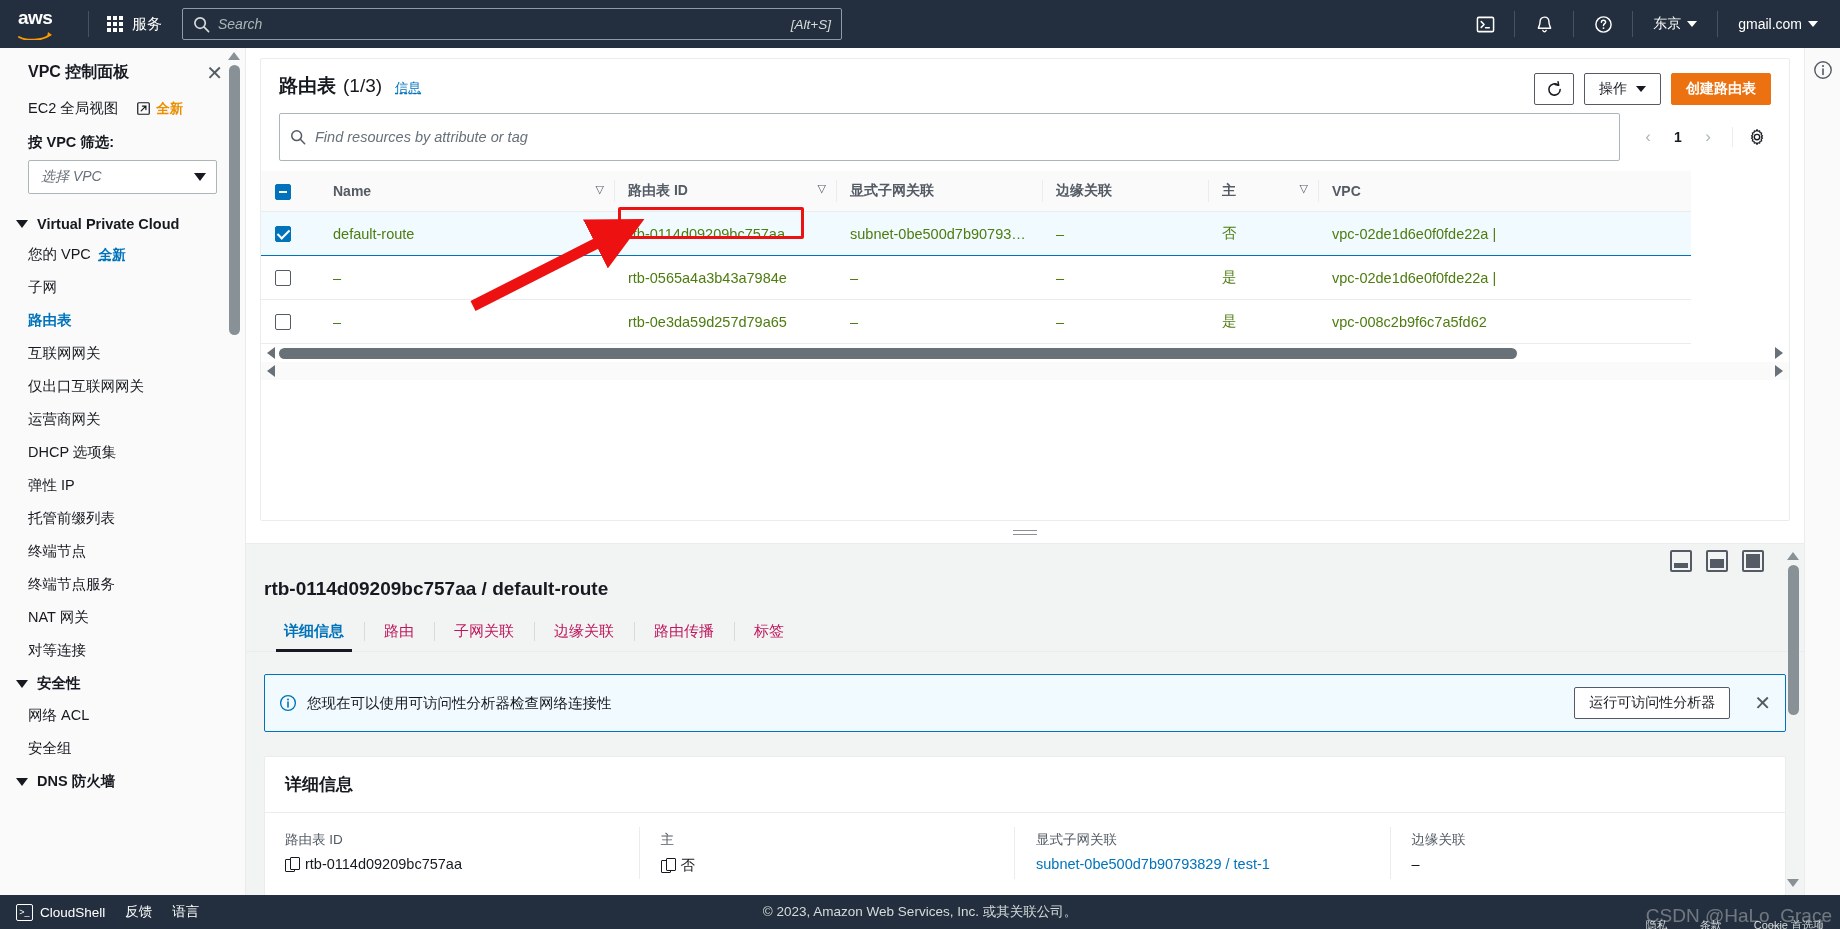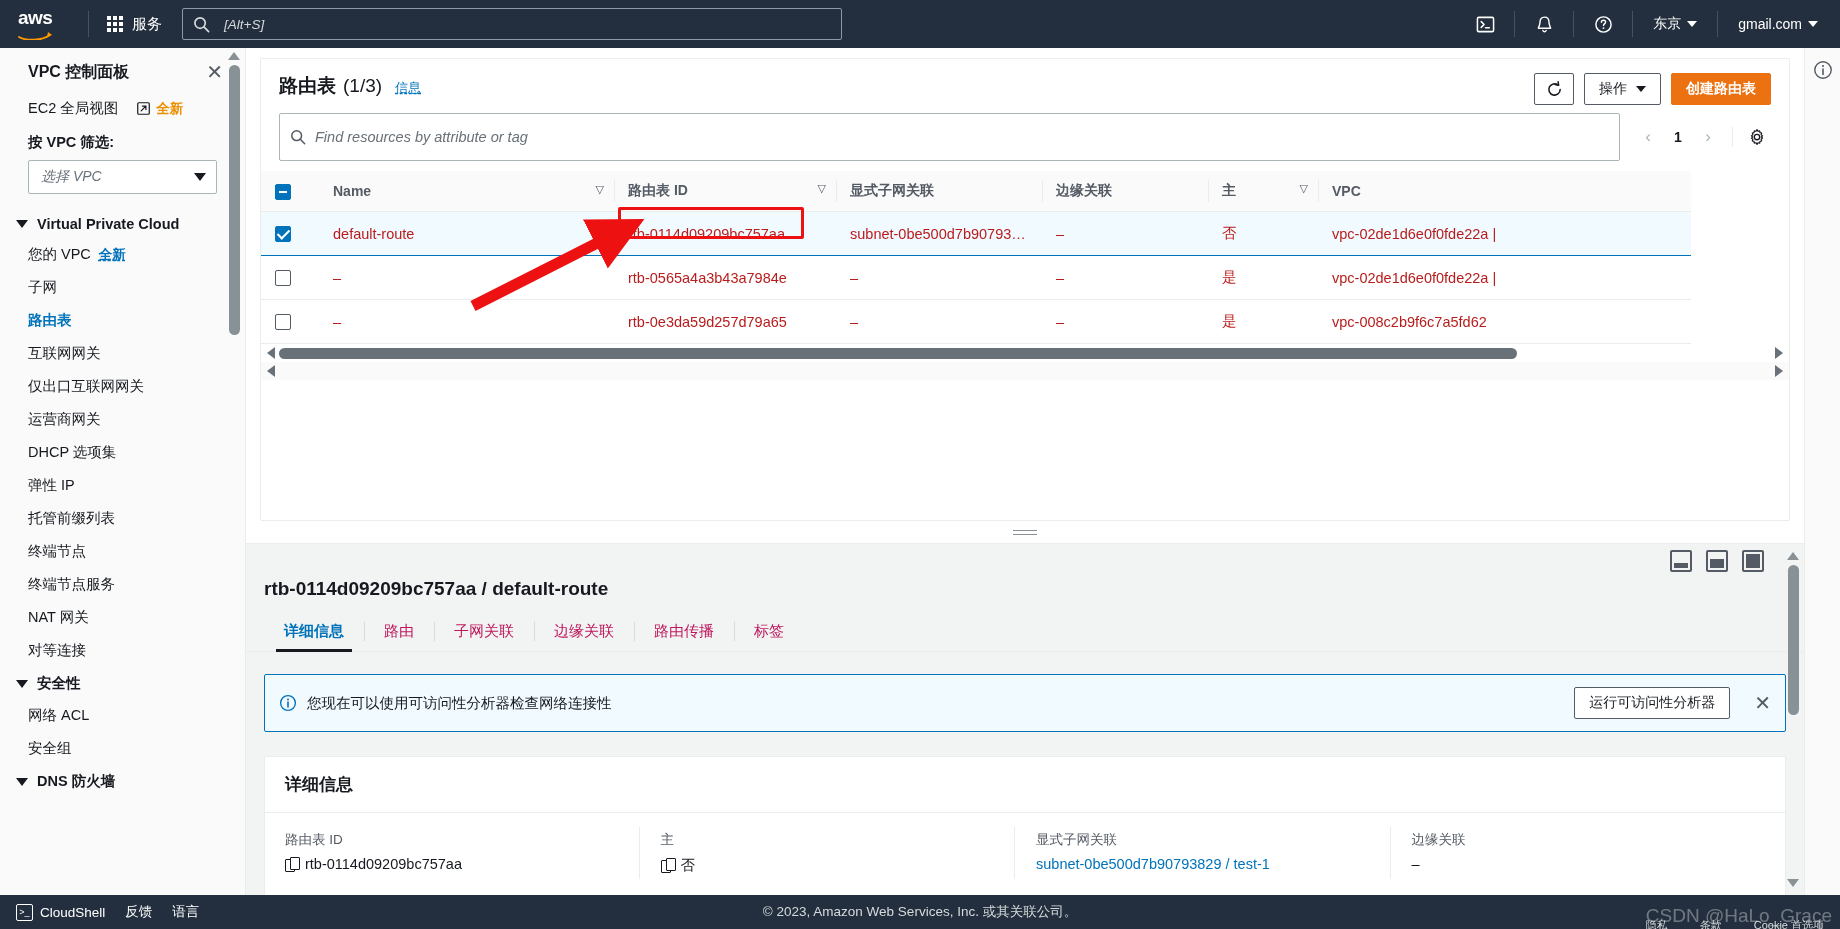--- a/index.html
+++ b/index.html
@@ -55,21 +55,21 @@
   .body { flex: 1; display: flex; min-height: 0; position: relative; background: #ffffff; }
 
   
   .sidebar {
     width: 246px; min-width: 246px; position: relative;
     background: #fafafa; border-right: 1px solid #e9ebed;
     overflow: hidden;
   }
   .sb-inner { padding: 14px 0 0 0; }
   .sb-head {
-    display: flex; align-items: flex-start; justify-content: space-between;
+    display: flex; align-items: center; justify-content: space-between;
     padding: 0 22px 0 28px; margin-bottom: 16px;
   }
   .sb-title { font-size: 16px; font-weight: 700; color: #16191f; }
   .sb-x { font-size: 20px; color: #545b64; cursor: pointer; line-height: 1; font-weight: 400; }
   .sb-row { padding: 0 18px 0 28px; margin-bottom: 15px; display: flex; align-items: center; gap: 6px; font-size: 14.5px; color: #16191f; }
   .ext-link { color: #16191f; display: inline-flex; align-items: center; gap: 19px; cursor: pointer; }
   .badge-new { color: #eb8f00; font-weight: 700; font-size: 13.5px; }
   .badge-new.link { color: #0073bb; text-decoration: underline; text-decoration-style: dashed; }
   .sb-label { padding: 0 28px; font-size: 14.5px; font-weight: 700; color: #16191f; margin-bottom: 8px; }
   .sb-select {
@@ -140,21 +140,21 @@
   
   .tbl-wrap { position: relative; overflow: hidden; }
   table.rt { width: 1430px; border-collapse: collapse; table-layout: fixed; }
   table.rt th {
     text-align: left; font-size: 14px; font-weight: 700; color: #545b64;
     padding: 11px 10px 11px 14px; border-bottom: 1px solid #eaeded;
     background: #fafafa; white-space: nowrap; position: relative;
   }
   table.rt th .thin { position: absolute; left: 0; top: 9px; bottom: 9px; width: 1px; background: #eaeded; }
   table.rt td {
-    font-size: 14.5px; color: #b91c1c; padding: 12px 10px 12px 14px;
+    font-size: 14.5px; color: #4d7c0f; padding: 12px 10px 12px 14px;
     border-bottom: 1px solid #eaeded; white-space: nowrap;
     overflow: hidden; text-overflow: ellipsis;
   }
   tr.sel td { background: #f1faff; }
   tr.sel td:first-child, tr.sel td { border-top: 1px solid #0073bb; border-bottom: 1px solid #0073bb; }
   .link-c { color: #0073bb; cursor: pointer; }
   .sortic { color: #545b64; font-size: 11px; margin-left: 4px; }
   .th-sort { float: right; }
   .cb {
     width: 16px; height: 16px; border: 1px solid #545b64; border-radius: 2px;
@@ -281,20 +281,21 @@
           <i></i>
           <i></i>
         </span>
       <span>服务</span>
     </div>
     <div class="searchwrap">
       <svg class="mag" width="17" height="17" viewBox="0 0 18 18">
         <circle cx="7.5" cy="7.5" r="5.5" stroke="#d5dbdb" stroke-width="1.8" fill="none"></circle>
         <line x1="11.6" y1="11.6" x2="16.5" y2="16.5" stroke="#d5dbdb" stroke-width="1.8" stroke-linecap="round"></line>
       </svg>
+      <input placeholder="Search" style="">
       <span class="alt-s">[Alt+S]</span>
     </div>
     <div class="spacer"></div>
 
     <div class="navicon">
       <svg width="19" height="19" viewBox="0 0 20 20">
         <rect x="1.5" y="2.5" width="17" height="15" rx="1.5" stroke="#fff" stroke-width="1.6" fill="none"></rect>
         <path d="M5.5 7 L8.5 10 L5.5 13" stroke="#fff" stroke-width="1.6" fill="none" stroke-linecap="round" stroke-linejoin="round"></path>
         <line x1="10" y1="13.5" x2="14" y2="13.5" stroke="#fff" stroke-width="1.6" stroke-linecap="round"></line>
       </svg>

